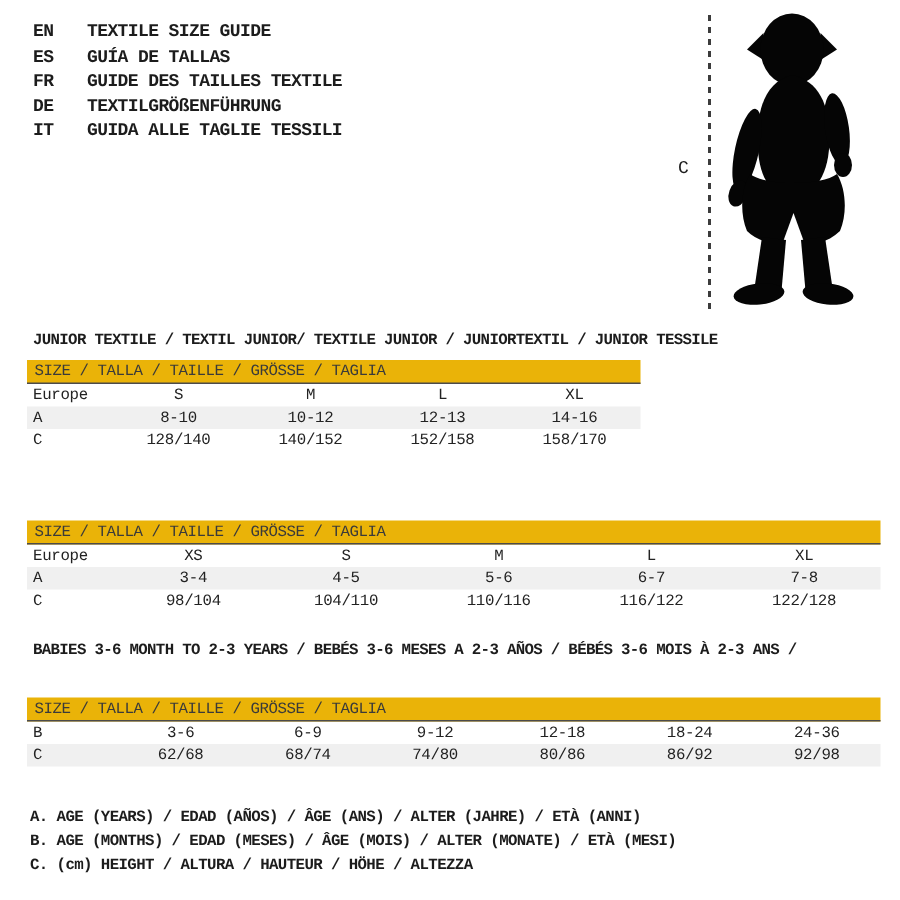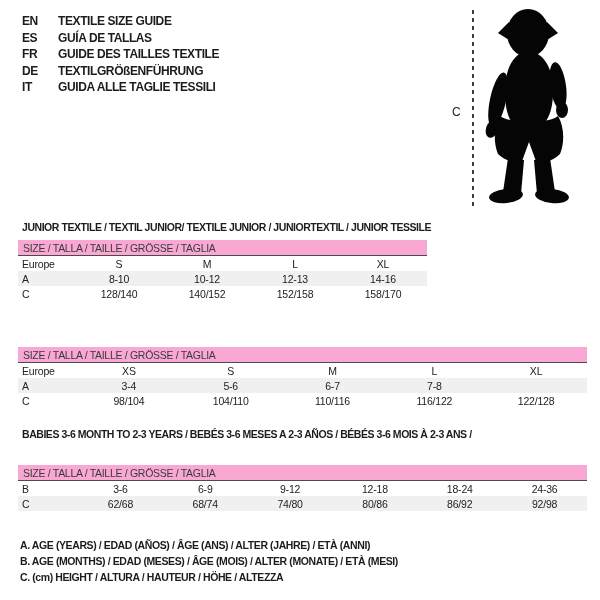--- a/index.html
+++ b/index.html
@@ -3,21 +3,21 @@
 <meta charset="utf-8">
 <style>
   html,body { margin:0; padding:0; }
   body {
     width:600px; height:600px; background:#ffffff;
     font-family:"Liberation Sans", sans-serif;
     color:#1c1c1c; position:relative; overflow:hidden;
   }
   * { box-sizing:border-box; }
 
-  .page { position:absolute; left:0; top:0; width:600px; height:600px; }
+  .page { position:absolute; left:0; top:0; width:600px; height:600px;font-family:Liberation Mono, monospace; }
 
   
   .lang-block {
     position:absolute; left:22px; top:13px;
     font-weight:bold; font-size:12px; letter-spacing:-0.4px; line-height:16.6px;
   }
   .lang-row { display:flex; white-space:nowrap; }
   .lang-code { width:36px; flex:0 0 36px; }
 
   
@@ -37,21 +37,21 @@
     font-weight:bold; font-size:10.5px; letter-spacing:-0.45px;
     white-space:nowrap; line-height:15px;
   }
   .tbl-title sub { font-size:7.5px; vertical-align:sub; }
 
   
   .size-table { position:absolute; left:18px; }
   .t1 { width:409px; }
   .t23 { width:569px; }
   .bar {
-    height:16px; background:#f9a8d4; border-bottom:1px solid #4b4b4b;
+    height:16px; background:#eab308; border-bottom:1px solid #4b4b4b;
     display:flex; align-items:center; padding-left:5px;
     font-size:10.5px; letter-spacing:-0.3px; color:#3a3a3a;
   }
   .trow { display:grid; height:15px; }
   .cols4 { grid-template-columns:57px repeat(4,1fr); }
   .cols5 { grid-template-columns:60px repeat(5,1fr); }
   .cols6 { grid-template-columns:60px repeat(6,1fr); }
   .stripe { background:#f0f0f0; }
   .cell {
     display:flex; align-items:center; justify-content:center;
@@ -147,20 +147,21 @@
       <div class="cell lbl">Europe</div>
       <div class="cell">XS</div>
       <div class="cell">S</div>
       <div class="cell">M</div>
       <div class="cell">L</div>
       <div class="cell">XL</div>
     </div>
     <div class="trow cols5 stripe">
       <div class="cell lbl">A</div>
       <div class="cell">3-4</div>
+      <div class="cell">4-5</div>
       <div class="cell">5-6</div>
       <div class="cell">6-7</div>
       <div class="cell">7-8</div>
     </div>
     <div class="trow cols5">
       <div class="cell lbl">C</div>
       <div class="cell">98/104</div>
       <div class="cell">104/110</div>
       <div class="cell">110/116</div>
       <div class="cell">116/122</div>

